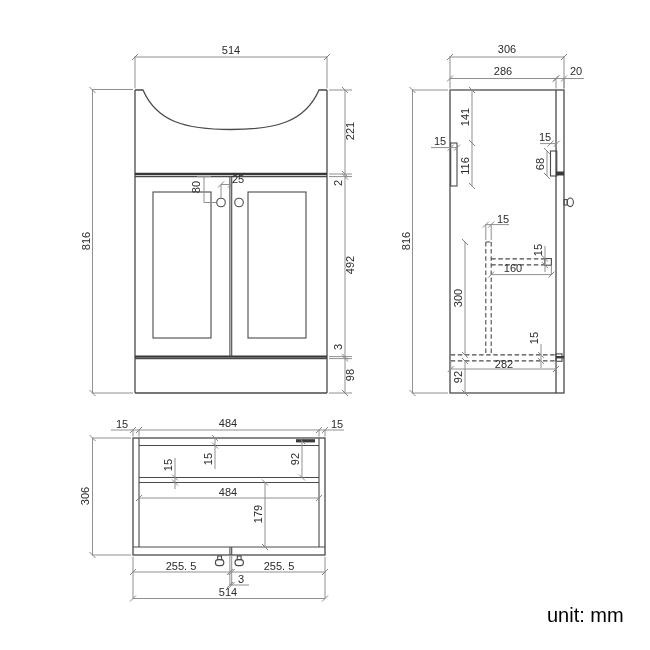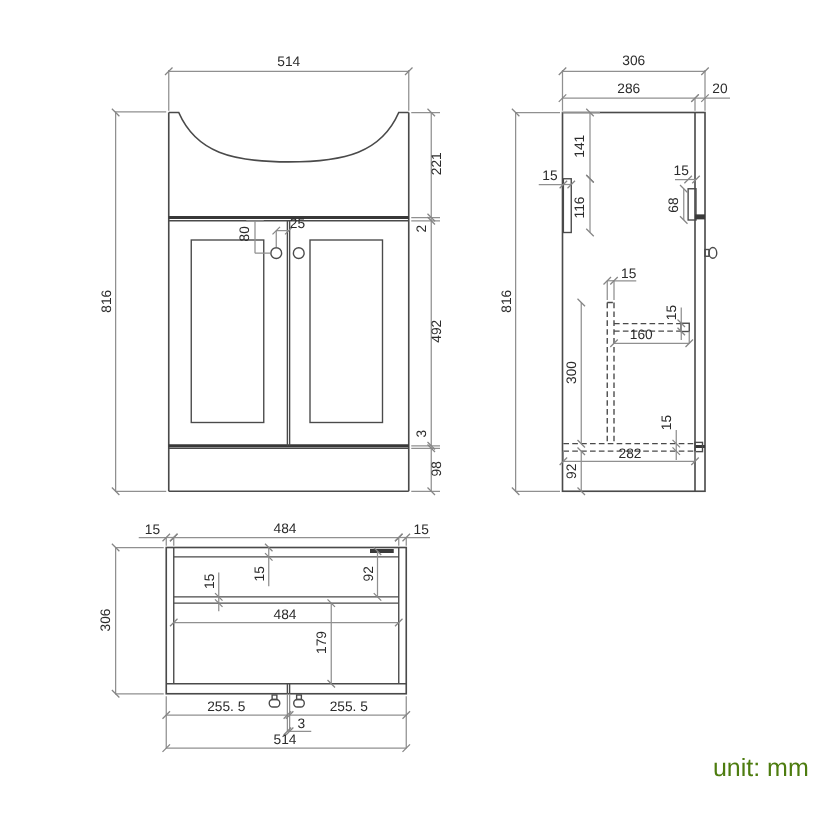--- a/index.html
+++ b/index.html
@@ -10,21 +10,21 @@
   .s1 {stroke:#4a4a4a;stroke-width:1.1;fill:none;}
   .s2 {stroke:#383838;stroke-width:2.4;fill:none;}
   .dash{stroke-dasharray:4.5 2.6;}
   .d  {stroke:#909090;stroke-width:1;fill:none;}
   .dim{stroke:#909090;stroke-width:1;fill:none;
        marker-start:url(#tk);marker-end:url(#tk);}
   .fillrect{fill:#3a3a3a;stroke:none;}
   text{fill:#2b2b2b;font-family:"Liberation Sans",sans-serif;font-size:11px;
        text-anchor:middle;dominant-baseline:central;}
   .unit-label{position:absolute;left:547px;top:604px;width:100px;
-      font-size:20px;color:#4d7c0f;text-align:right;}
+      font-size:20px;color:#000000;}
 </style>
 </head>
 <body>
 
 <svg width="650" height="650" viewBox="0 0 650 650">
   <defs>
     <marker id="tk" markerWidth="9" markerHeight="9" refX="4.5" refY="4.5" orient="auto" markerUnits="userSpaceOnUse">
       <path d="M1.5,7.5 L7.5,1.5" stroke="#858585" stroke-width="1" fill="none"></path>
     </marker>
   </defs>

